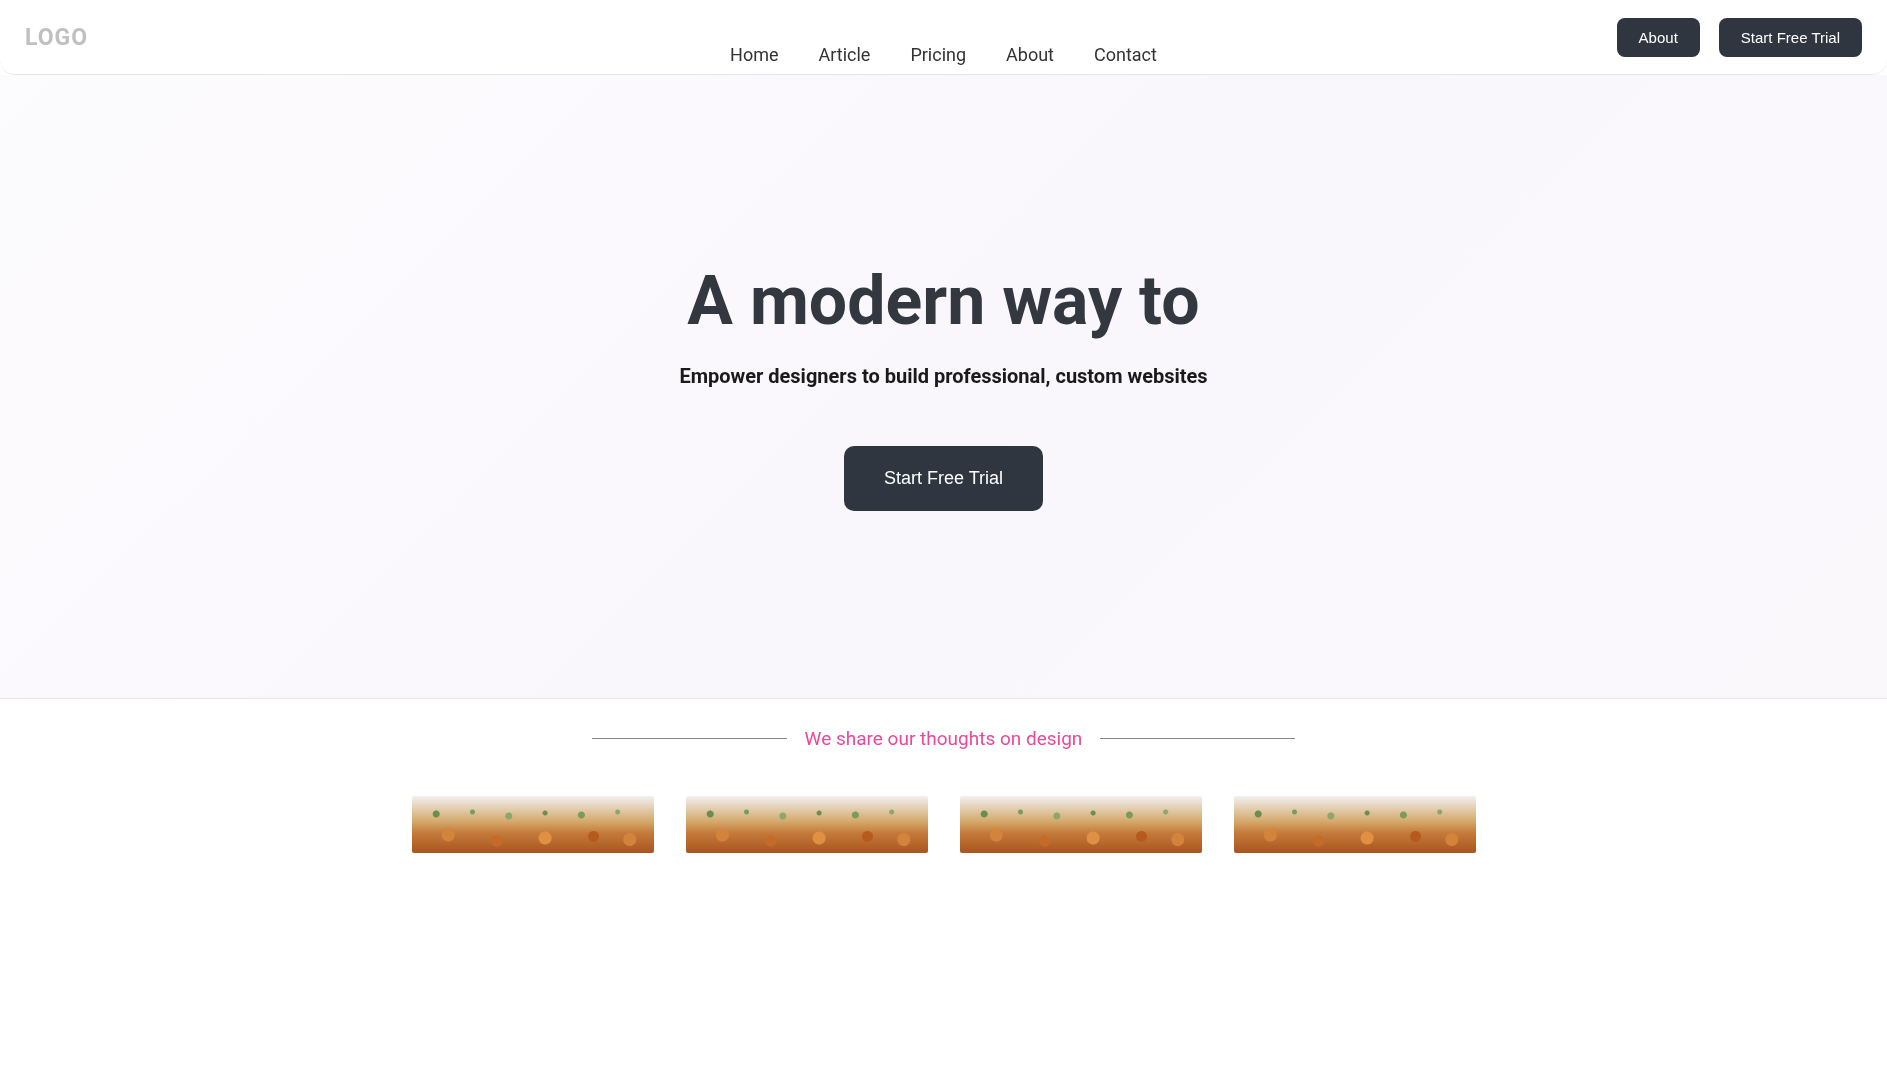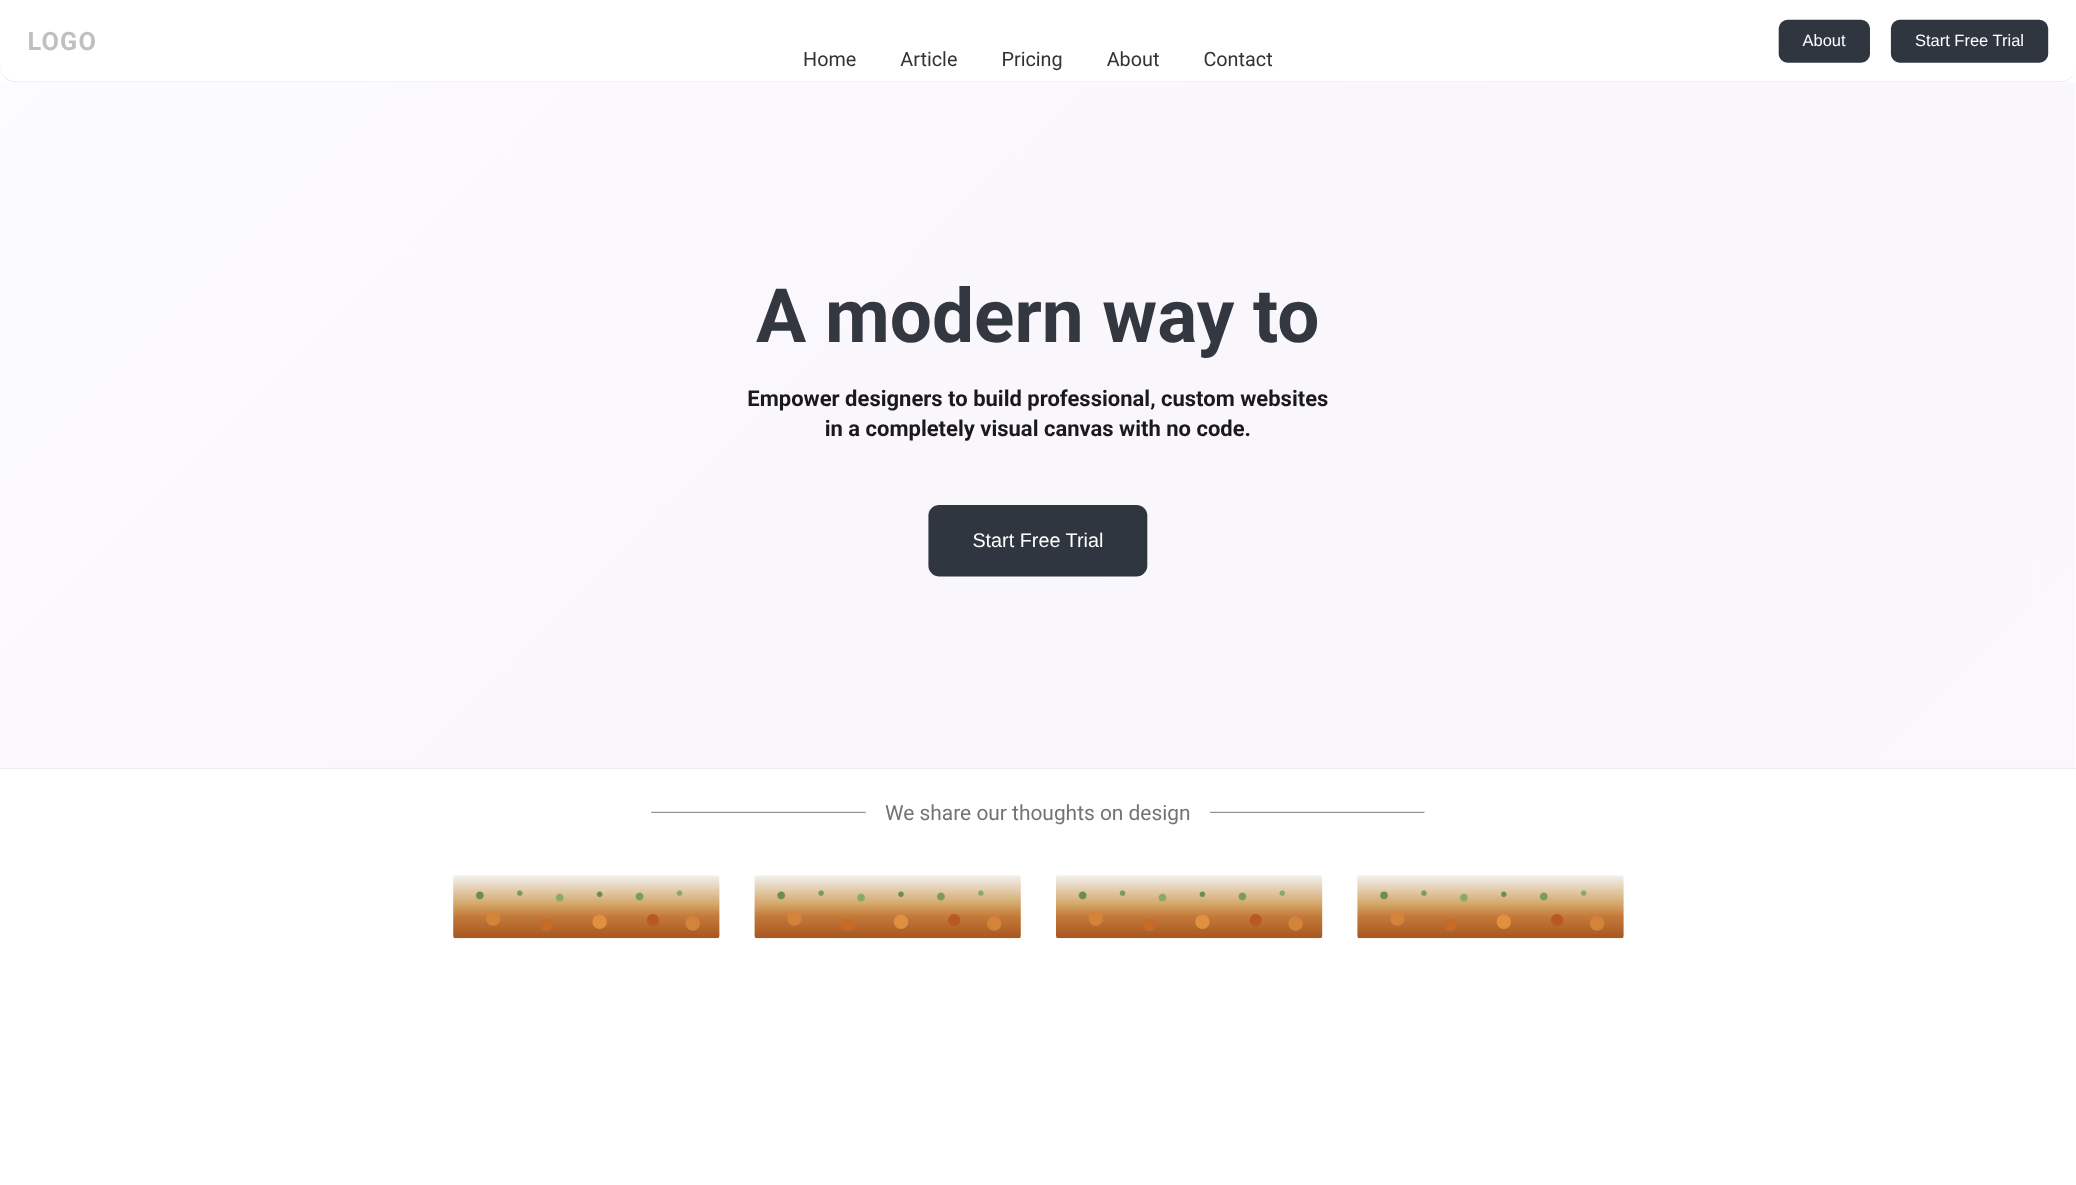--- a/index.html
+++ b/index.html
@@ -95,21 +95,21 @@
       gap: 18px;
       padding: 28px 0 20px 0;
       background: #fff;
     }
     .divider-line {
       height: 1px;
       width: 195px;
       background: #888;
     }
     .divider-text {
-      color: #737373;
+      color: #ec4899;
       font-size: 19px;
     }
     .cards {
       display: flex;
       justify-content: center;
       gap: 32px;
       padding: 26px 0 0 0;
       background: #fff;
     }
     .card {
@@ -167,21 +167,20 @@
     <button class="btn-dark">Start Free Trial</button>
   </div>
 </header>
 
 <section class="hero">
   <h1>
     <span>A modern way to</span><br>
   </h1>
   <p>
     <span>Empower designers to build professional, custom websites</span><br>
-    <span>in a completely visual canvas with no code.</span>
   </p>
   <button class="btn-cta">Start Free Trial</button>
 </section>
 
 <div class="divider-section">
   <div class="divider-line"></div>
   <div class="divider-text">We share our thoughts on design</div>
   <div class="divider-line"></div>
 </div>
 

